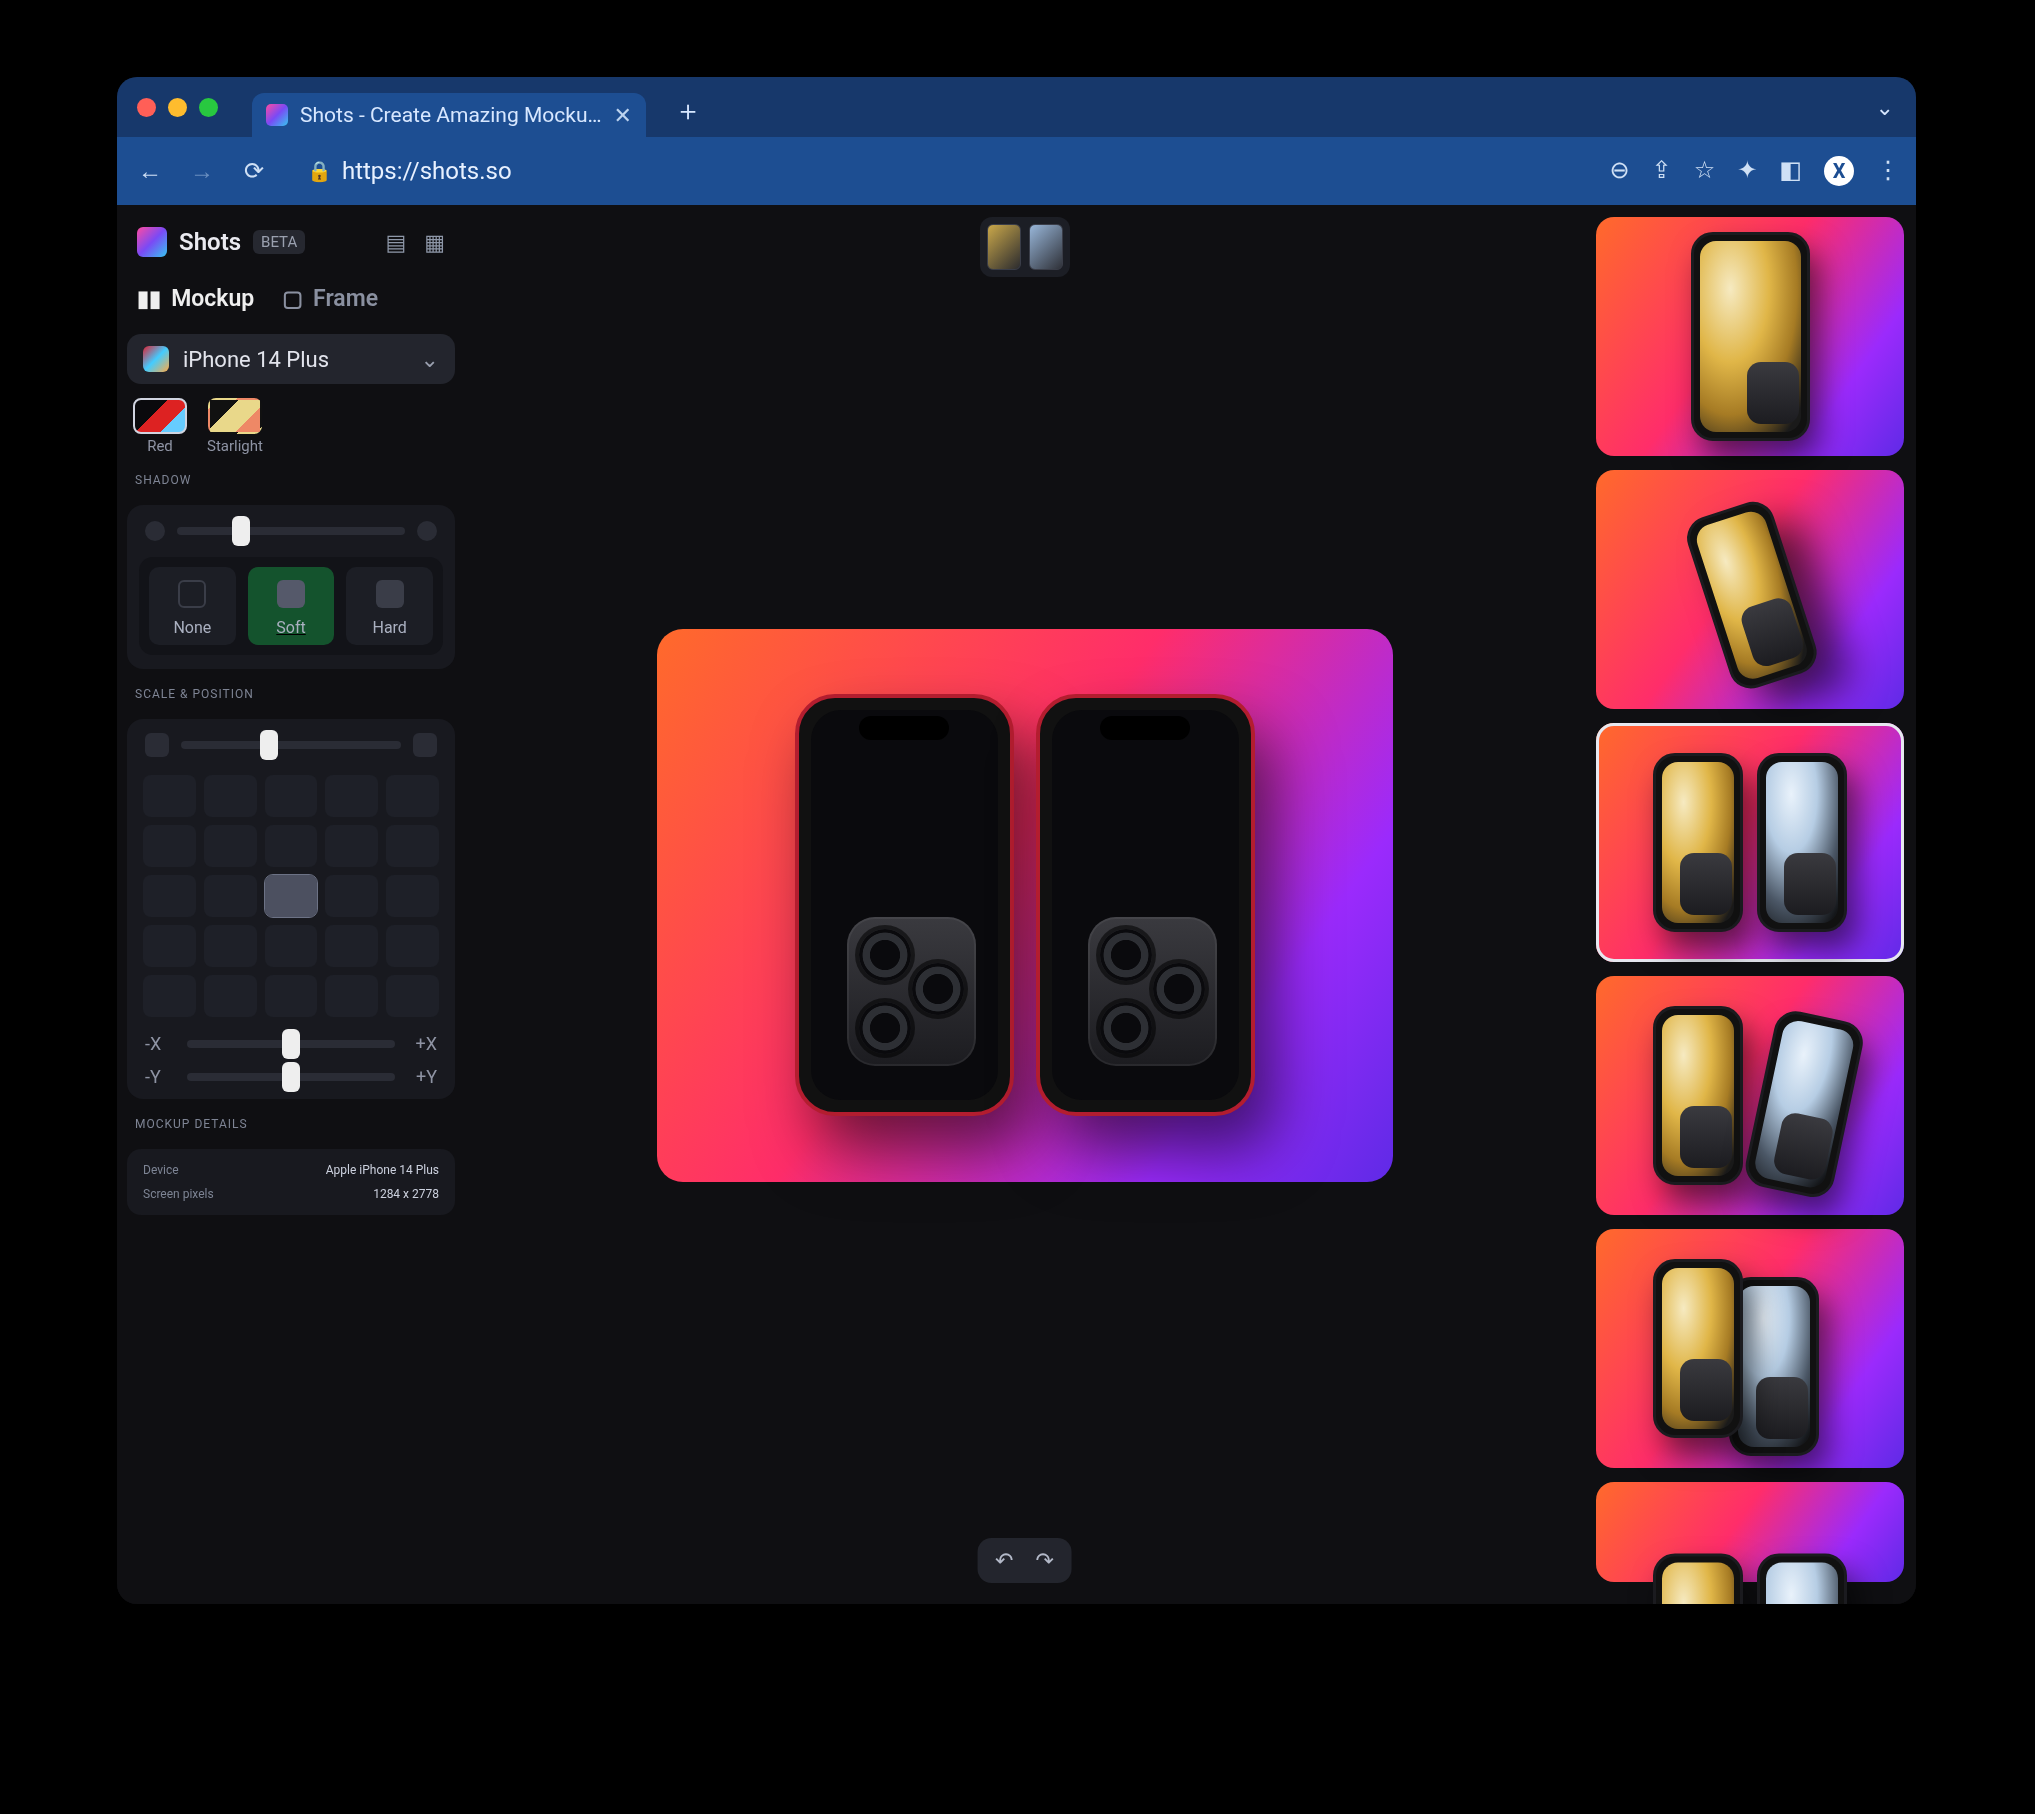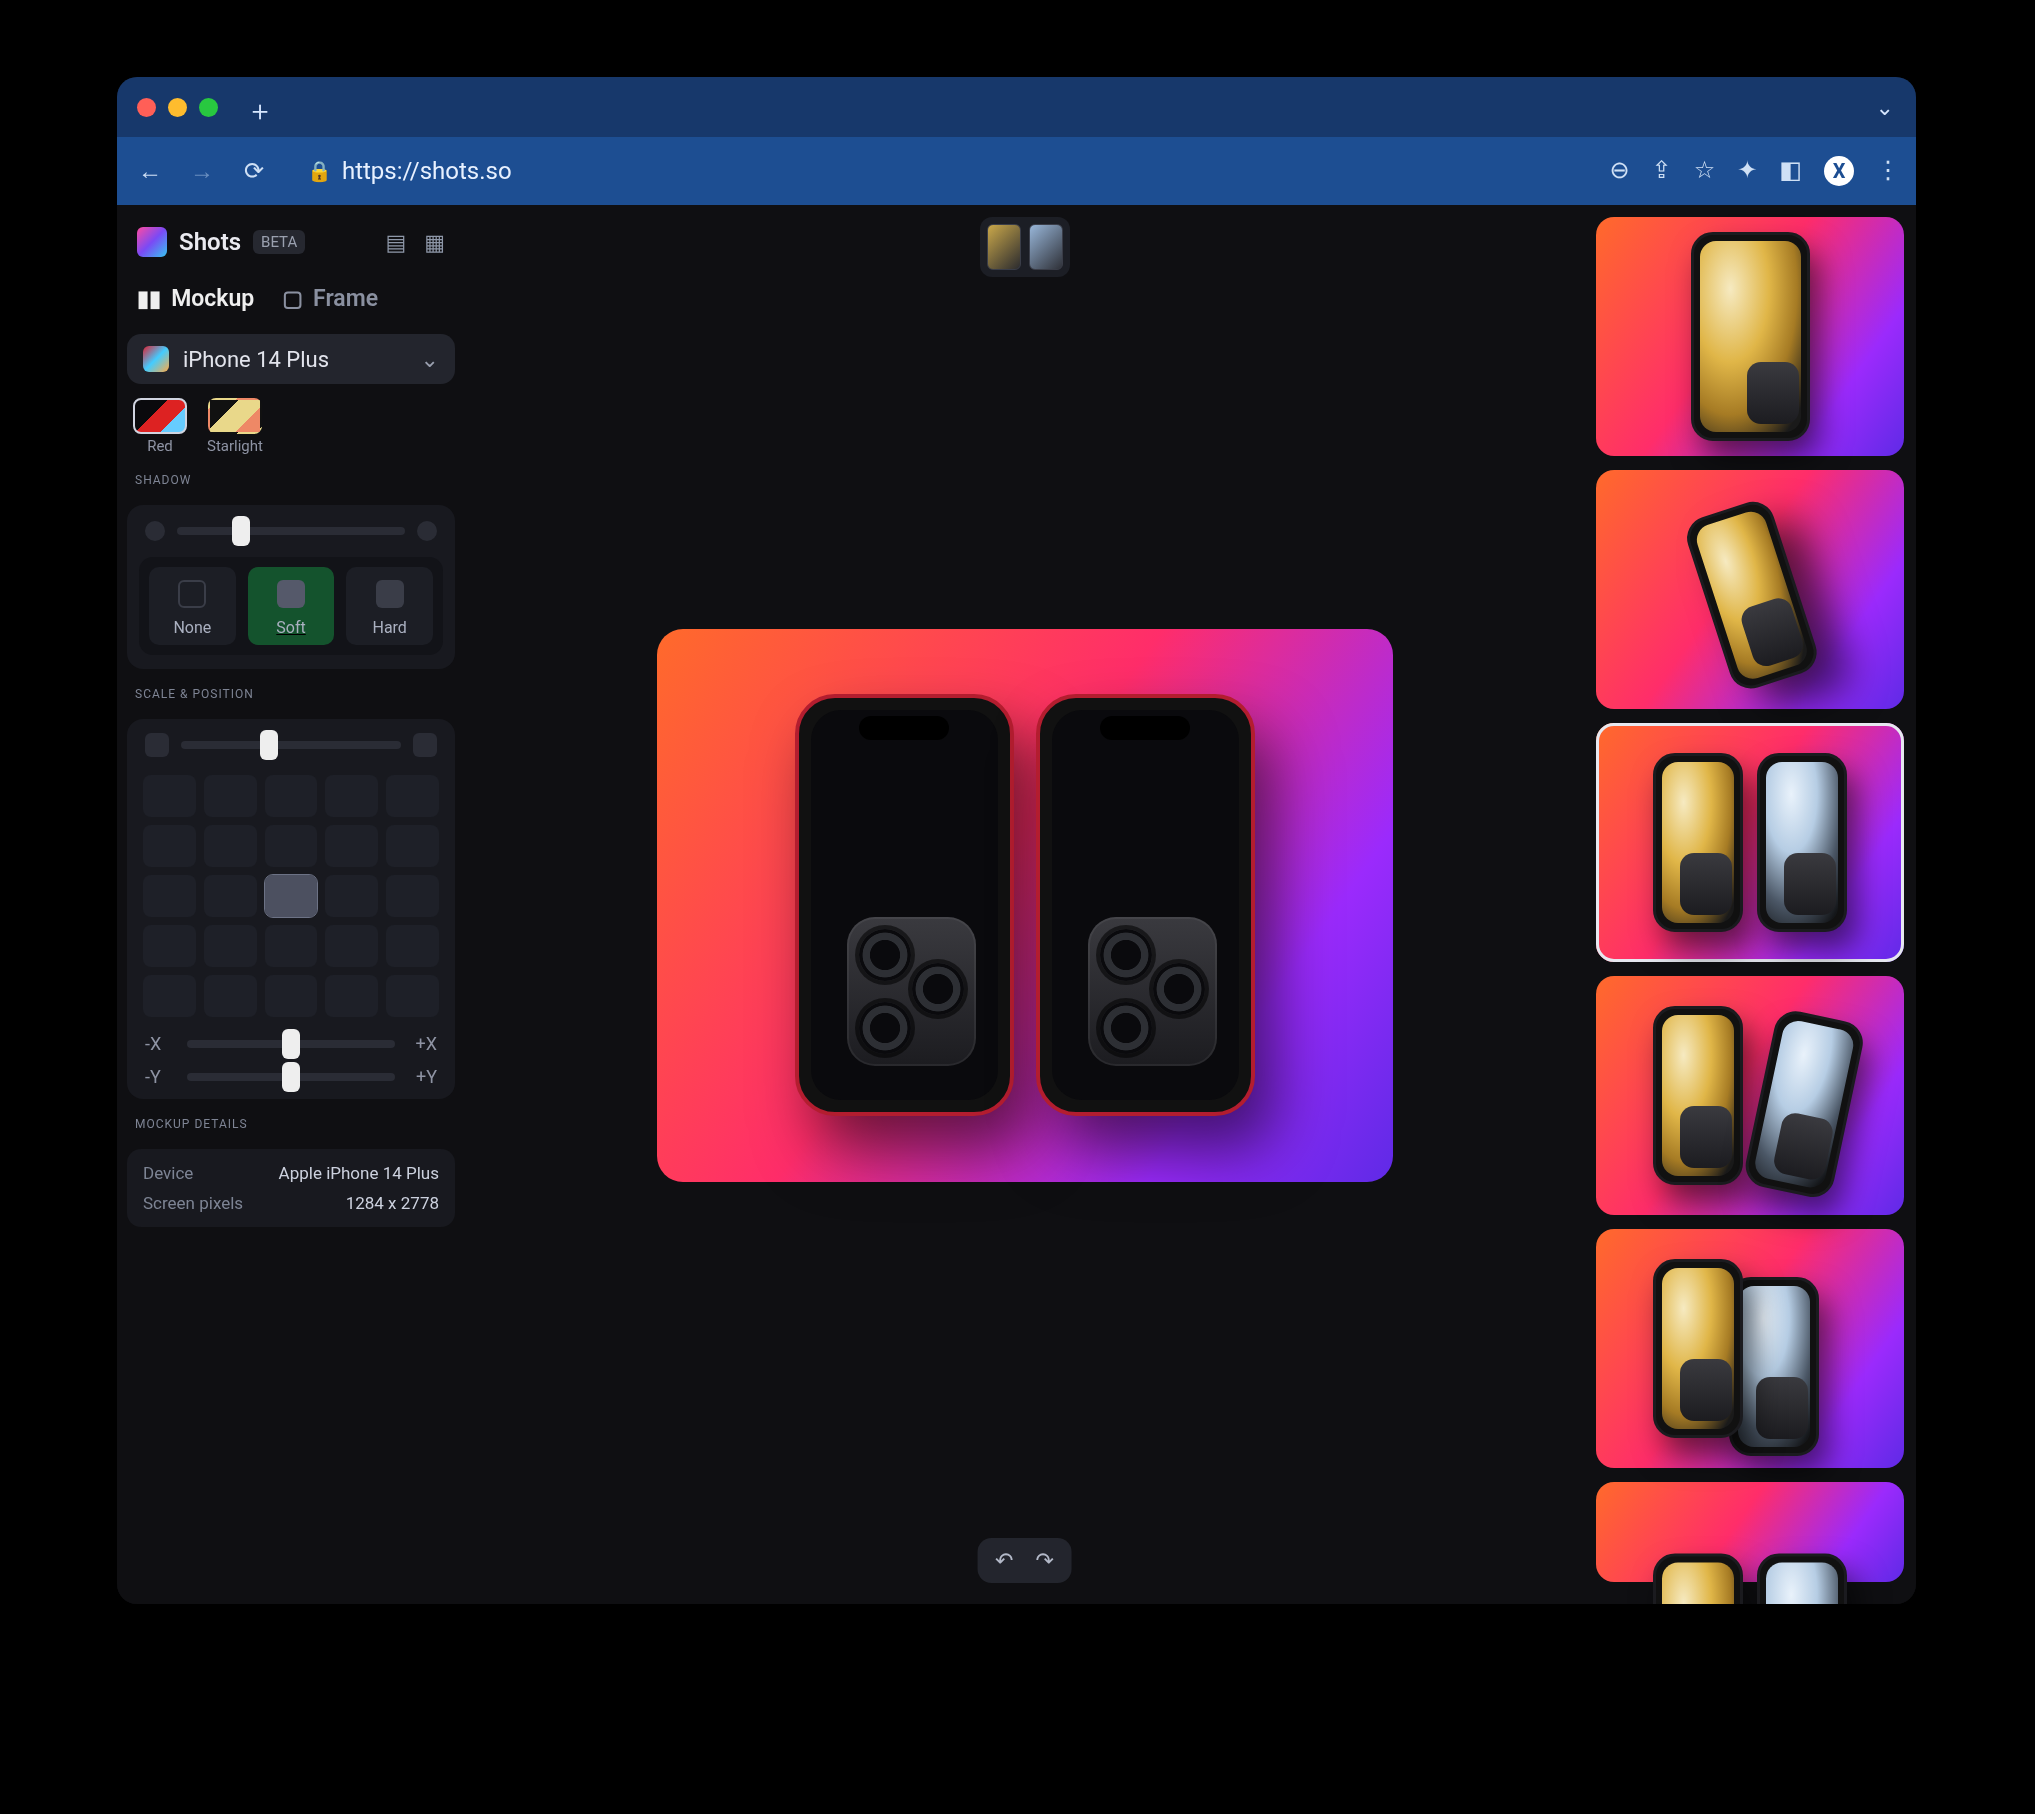--- a/index.html
+++ b/index.html
@@ -74,21 +74,21 @@
   .seg .lab{ color:#aab0c0; font-size:16px;}
 
   .grid5{ display:grid; grid-template-columns:repeat(5,1fr); gap:8px; padding:4px;}
   .cell{ height:42px; border-radius:8px; background:#1e2028;}
   .cell.sel{ background:#4c5060; outline:1px solid #6c7285;}
 
   .xy{ display:flex; align-items:center; gap:12px; padding:0 6px;}
   .xylab{ color:#8e93a3; font-size:18px; width:30px;}
 
   .details{ background:#18191f; border-radius:14px; padding:14px 16px; display:flex; flex-direction:column; gap:10px;}
-  .drow{ display:flex; justify-content:space-between; font-size:17px;}
+  .drow{ display:flex; justify-content:space-between; font-size:12px;}
   .dk{ color:#7d8494;} .dv{ color:#ccd1de;}
 
   .bottom-row{ margin-top:auto; display:flex; gap:12px; padding-top:12px;}
   .dlbtn{ flex:1; background:#e9eaf0; color:#111; font-size:20px; font-weight:500; height:52px; border-radius:12px; display:flex; align-items:center; padding:0 18px; gap:12px;}
   .dlbtn .dlico{ margin-left:auto; width:30px; height:30px; border:2px solid #444; border-radius:50%; display:flex;align-items:center;justify-content:center; font-size:18px;}
   .copybtn{ width:52px;height:52px; background:#2a2c35; border-radius:12px; display:flex; align-items:center; justify-content:center; color:#b9bfce; font-size:22px;}
 
   .canvas{ flex:1; position:relative; display:flex; align-items:center; justify-content:center;}
   .layer-thumbs{ position:absolute; top:12px; left:50%; transform:translateX(-50%); display:flex; gap:8px; padding:7px; background:#1c1e25; border-radius:12px;}
   .lth{ width:34px; height:46px; border-radius:6px; background:linear-gradient(135deg,#caa84a,#2b2b2f); border:1px solid #3a3d48;}
@@ -128,20 +128,25 @@
 </head>
 <body>
 
 <div class="window">
   <div class="titlebar">
     <div class="traffic">
       <div class="dot r"></div>
       <div class="dot y"></div>
       <div class="dot g"></div>
     </div>
+    <div class="tab">
+      <span class="logo" style="width:22px;height:22px;border-radius:5px;"></span>
+      <span>Shots - Create Amazing Mocku…</span>
+      <span class="x">✕</span>
+    </div>
     <div class="new-tab">＋</div>
     <div class="chev-menu">⌄</div>
   </div>
 
   <div class="urlbar">
     <div class="navbtn">←</div>
     <div class="navbtn disabled">→</div>
     <div class="navbtn">⟳</div>
     <div class="addr">
       <span class="lock">🔒</span>

